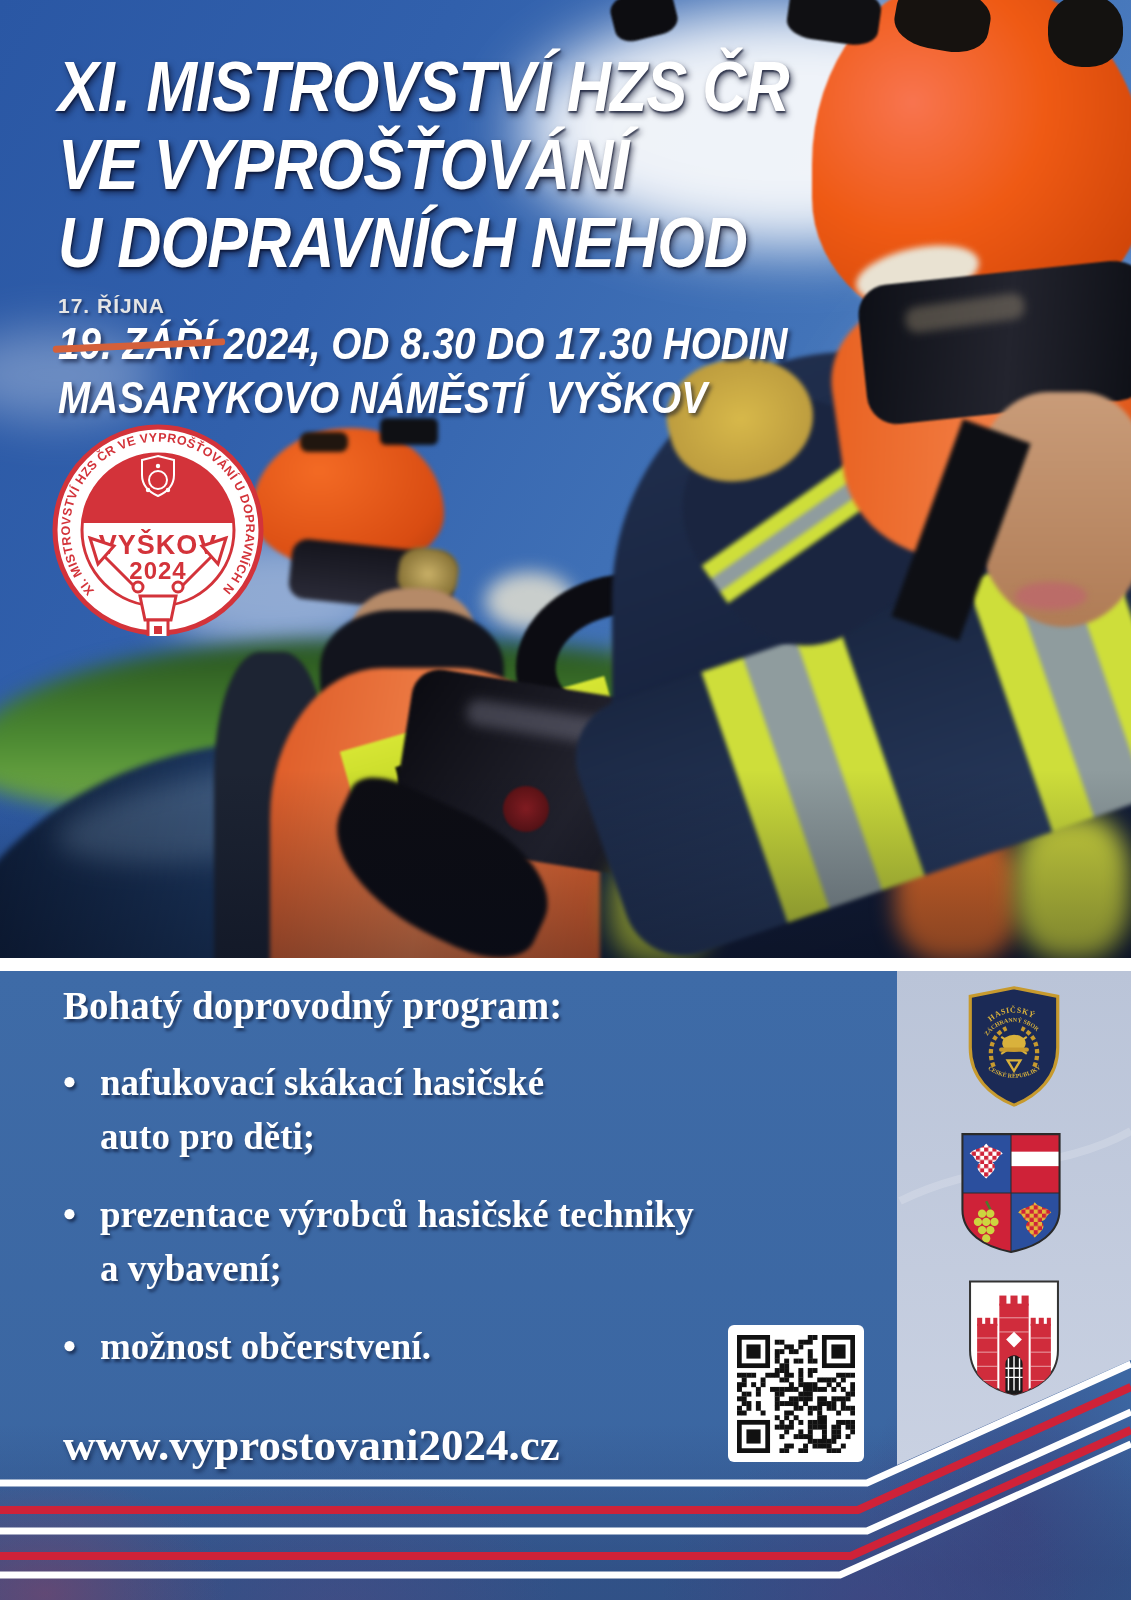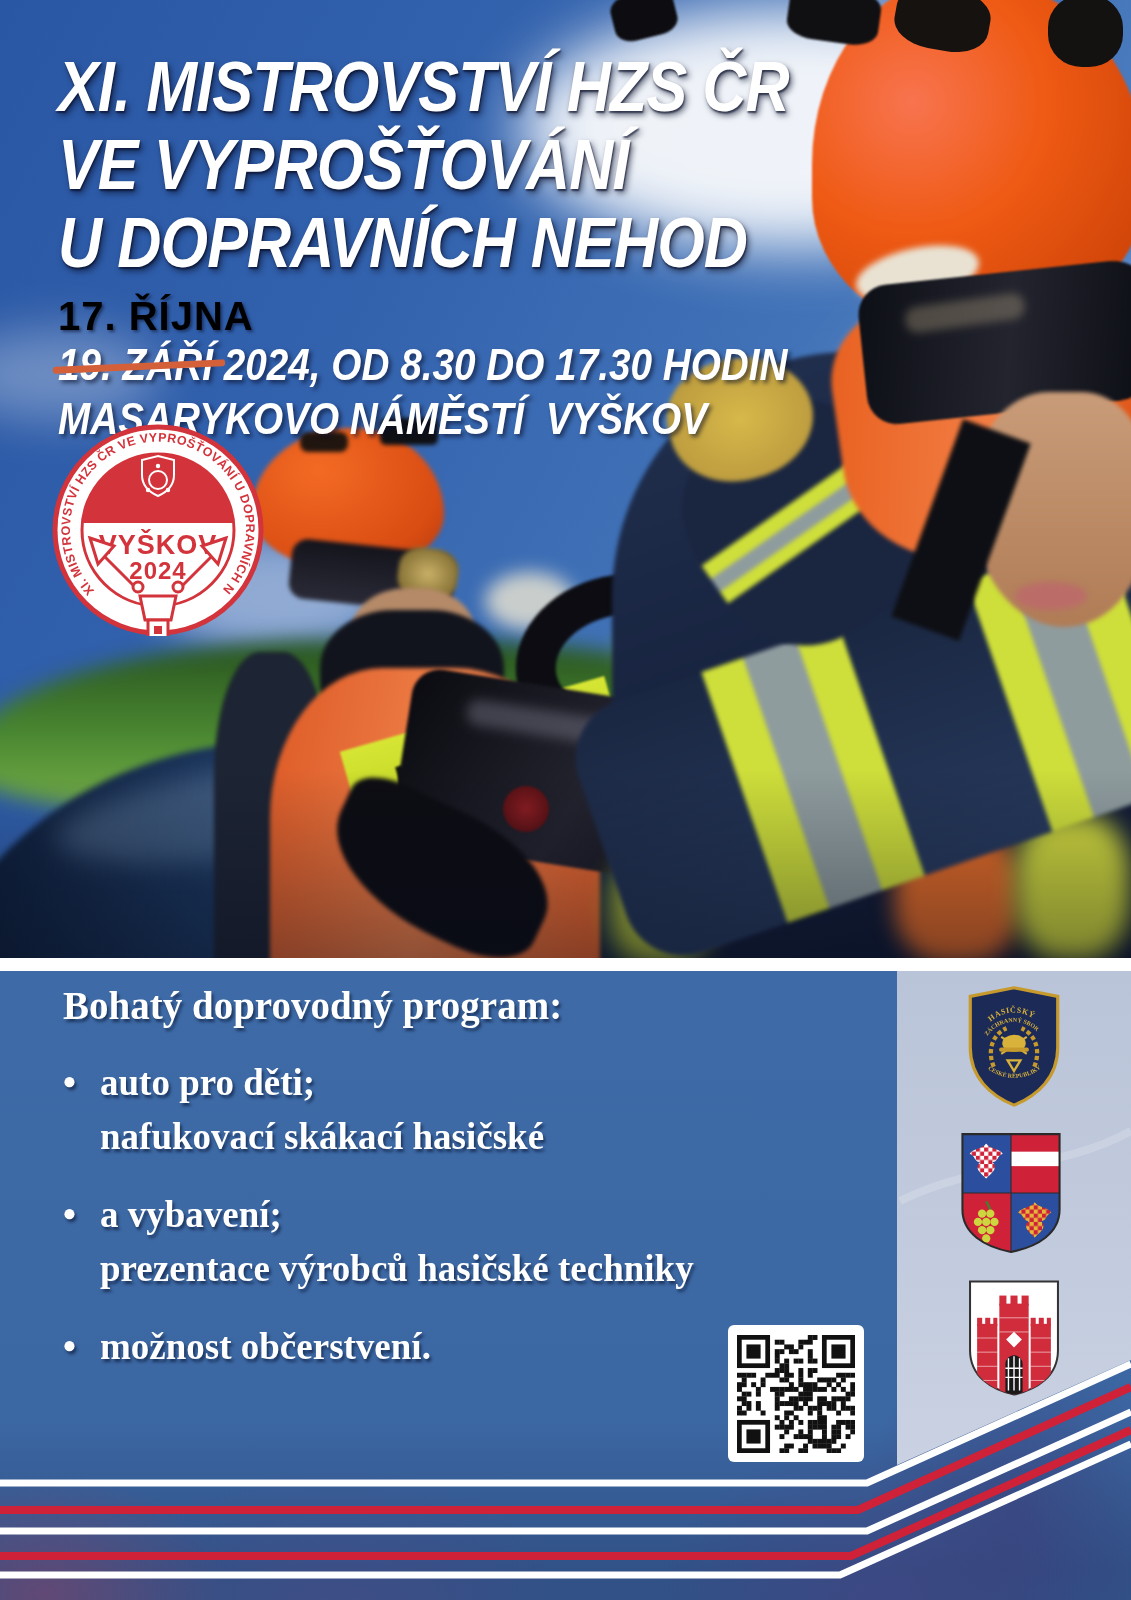--- a/index.html
+++ b/index.html
@@ -94,21 +94,21 @@
   .bg-vest3{left:610px;top:855px;width:100px;height:110px;background:#c2d238;filter:blur(12px);border-radius:40%;opacity:.85;}
   .clip1{left:612px;top:-8px;width:64px;height:46px;background:#0d0d11;border-radius:30%;transform:rotate(-14deg);filter:blur(1px);}
   .clip2{left:788px;top:-12px;width:92px;height:54px;background:#101013;border-radius:30%;transform:rotate(8deg);filter:blur(1px);}
   .photo-fade{left:0;top:0;width:100%;height:100%;
               background:linear-gradient(rgba(0,0,0,0) 80%,rgba(5,10,25,.42) 100%);}
   
   .titles{position:absolute;left:58px;top:48px;z-index:5;}
   .t-line{font-size:71px;font-weight:bold;font-style:italic;color:#fff;line-height:78px;
           transform:scaleX(.86);transform-origin:left center;letter-spacing:-1px;white-space:nowrap;
           text-shadow:3px 4px 7px rgba(8,14,40,.6),1px 2px 2px rgba(8,14,40,.65);}
-  .new-date{margin-top:12px;font-size:40px;font-weight:bold;color:#000000;letter-spacing:1px;
+  .new-date{margin-top:12px;font-size:21px;font-weight:bold;color:#e5e5e5;letter-spacing:1px;
             text-shadow:2px 2px 3px rgba(8,14,40,.5);}
   .date-line,.venue{font-size:44px;font-weight:bold;font-style:italic;color:#fff;line-height:52px;
           transform:scaleX(.88);transform-origin:left center;white-space:pre;
           text-shadow:3px 3px 5px rgba(8,14,40,.6);}
   .old-date{position:relative;display:inline-block;}
   .strike{position:absolute;left:-6px;right:-14px;top:46%;height:7px;background:#d4603a;
           transform:rotate(-2.2deg);border-radius:4px;}
   .venue{margin-top:2px;}
   
   .logo{position:absolute;left:52px;top:424px;width:212px;height:212px;z-index:6;}
@@ -264,39 +264,40 @@
         <polyline points="0,585 851,585 1131,459" stroke="#cf2238" stroke-width="8"></polyline>
         <polyline points="0,604 840,604 1131,473" stroke="#ffffff" stroke-width="7"></polyline>
       </g>
     </svg>
 
     <div class="program">
       <div class="prog-head">Bohatý doprovodný program:</div>
       <div class="bullet-row">
         <span class="dot">•</span>
         <div>
+          <div class="b-line">nafukovací skákací hasičské</div>
           <div class="b-line">auto pro děti;</div>
-          <div class="b-line">nafukovací skákací hasičské</div>
         </div>
       </div>
       <div class="bullet-row">
         <span class="dot">•</span>
         <div>
+          <div class="b-line">prezentace výrobců hasičské techniky</div>
           <div class="b-line">a vybavení;</div>
-          <div class="b-line">prezentace výrobců hasičské techniky</div>
         </div>
       </div>
       <div class="bullet-row">
         <span class="dot">•</span>
         <div>
           <div class="b-line">možnost občerstvení.</div>
         </div>
       </div>
     </div>
 
+    <div class="website">www.vyprostovani2024.cz</div>
 
     <div class="qr">
       <svg viewBox="0 0 25 25" fill="#111111">
         <g>
           <rect x="0" y="0" width="7" height="7"></rect>
             <rect x="1" y="1" width="5" height="5" fill="#fff"></rect>
             <rect x="2" y="2" width="3" height="3"></rect>
           <rect x="18" y="0" width="7" height="7"></rect>
             <rect x="19" y="1" width="5" height="5" fill="#fff"></rect>
             <rect x="20" y="2" width="3" height="3"></rect>

